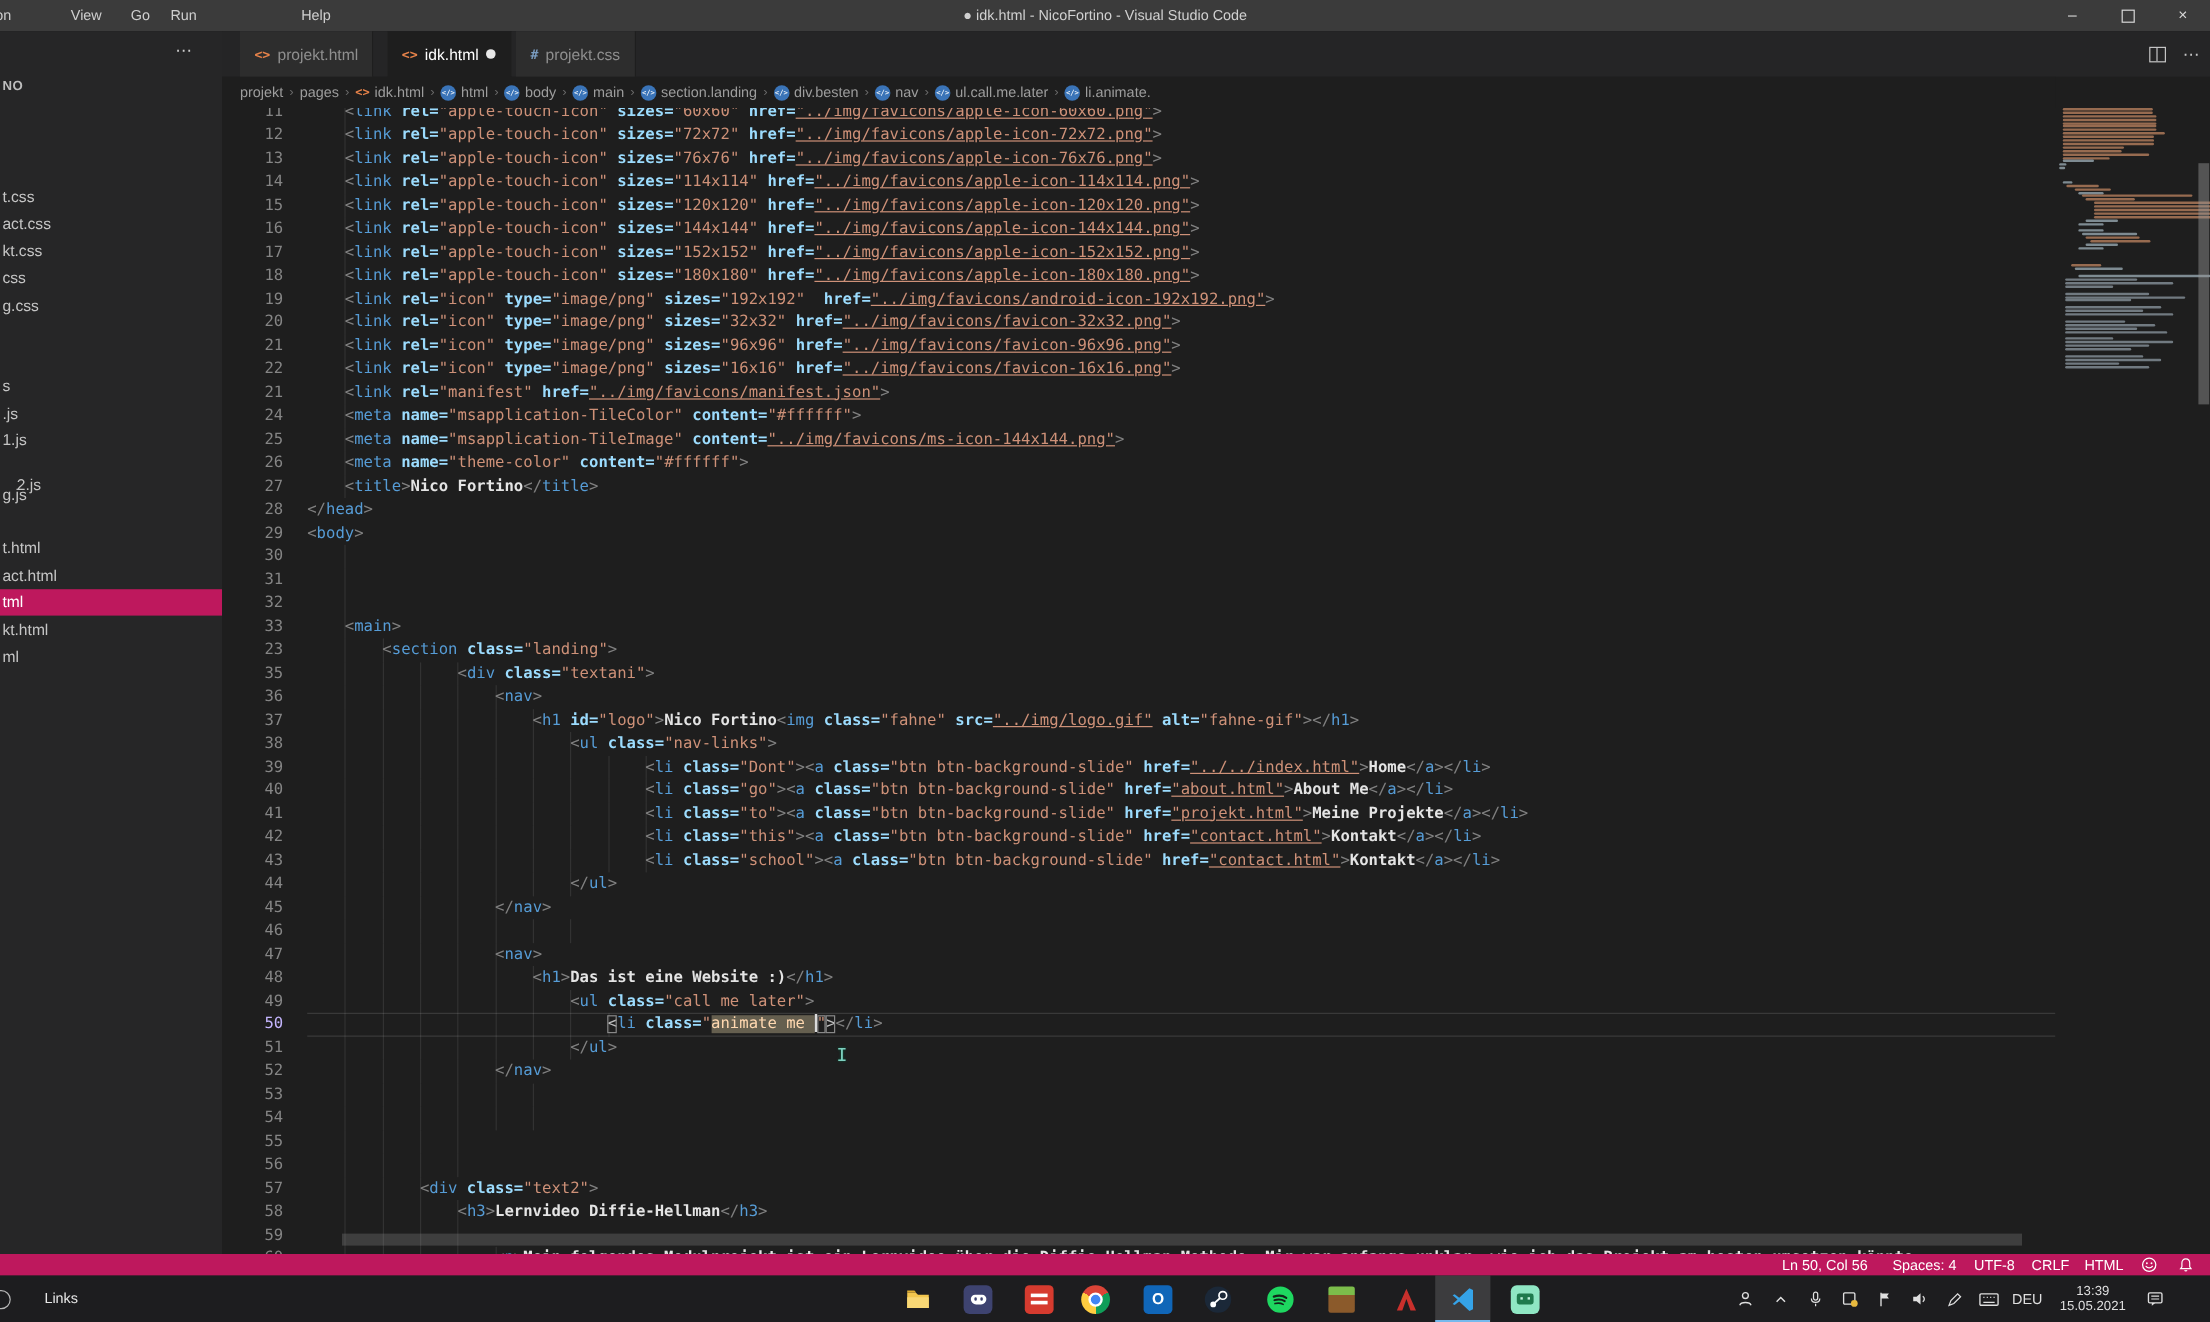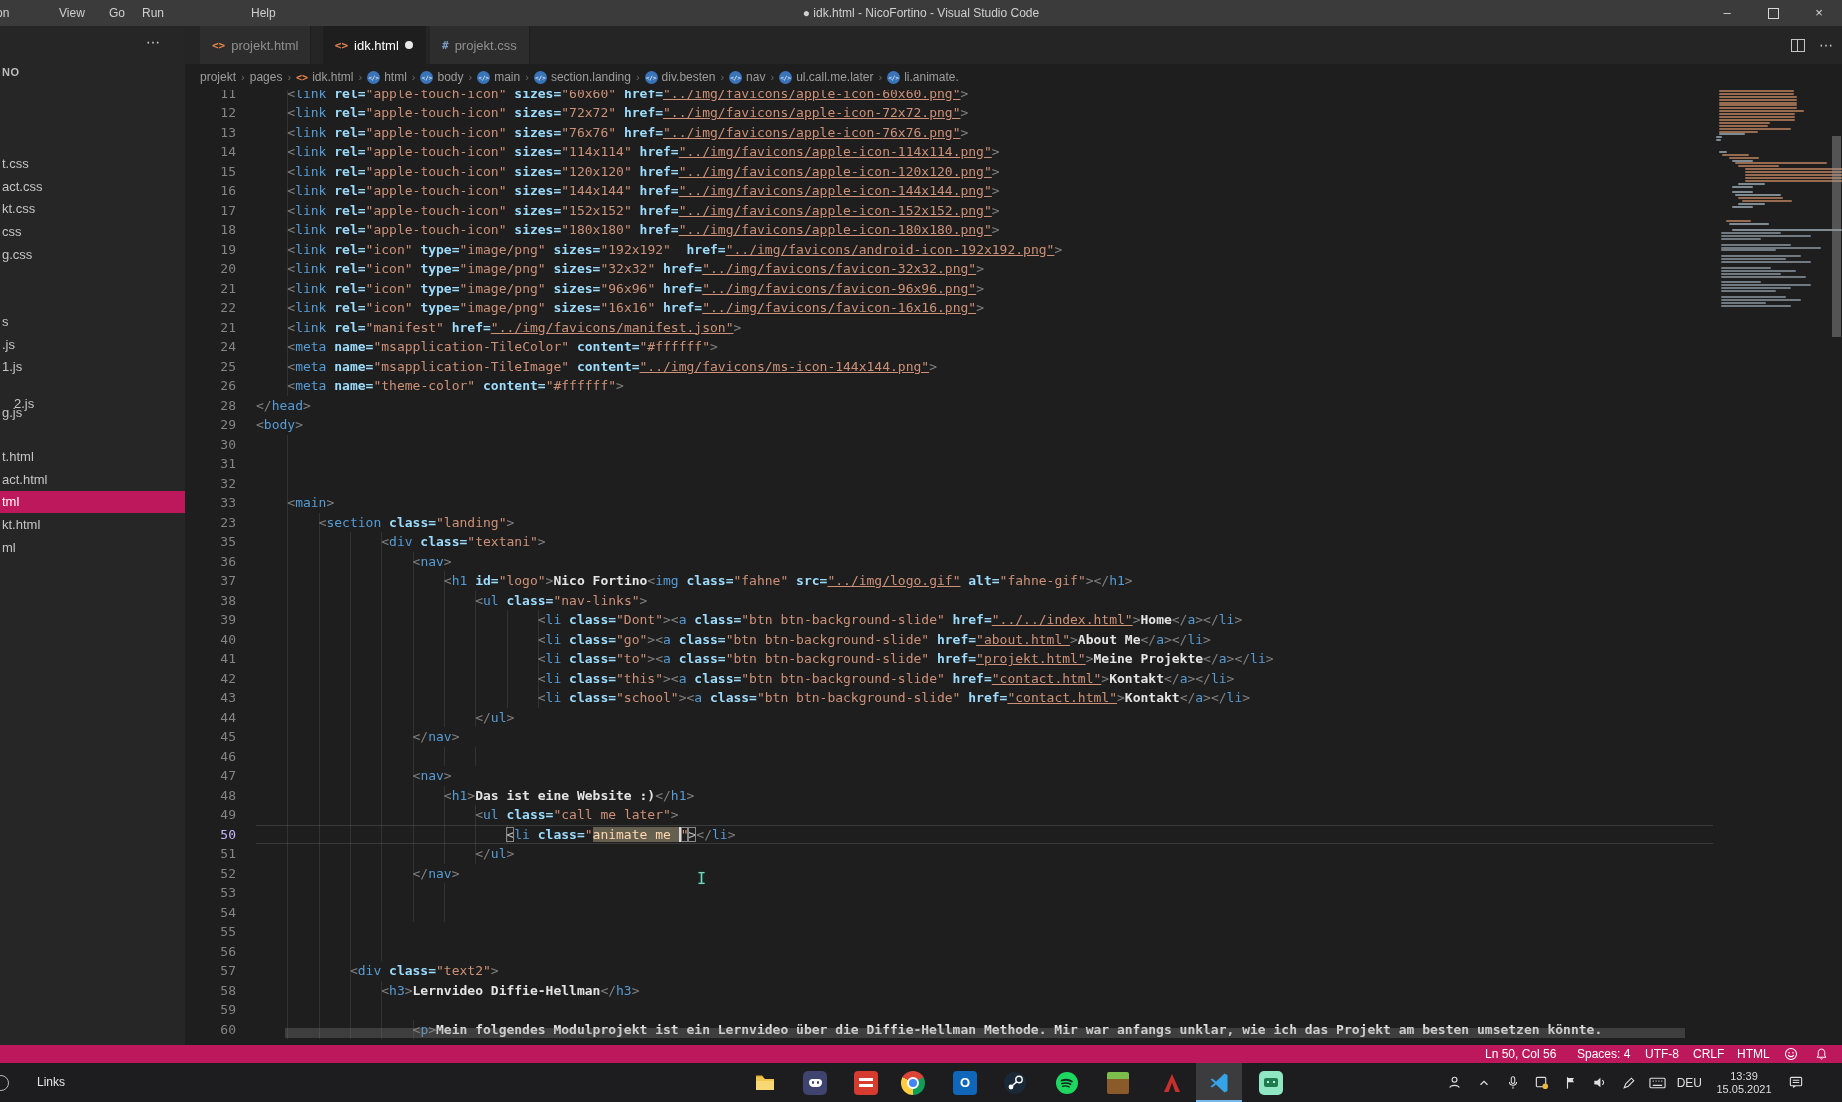--- a/index.html
+++ b/index.html
@@ -208,20 +208,21 @@
           <div class="ln-row"><span class="gutter">17</span><span class="guide" style="left: 102.32px;"></span><span class="code"><span>    </span><span class="p">&lt;</span><span class="t">link</span><span class="a"> rel=</span><span class="s">"apple-touch-icon"</span><span class="a"> sizes=</span><span class="s">"152x152"</span><span class="a"> href=</span><span class="u">"../img/favicons/apple-icon-152x152.png"</span><span class="p">&gt;</span></span></div>
           <div class="ln-row"><span class="gutter">18</span><span class="guide" style="left: 102.32px;"></span><span class="code"><span>    </span><span class="p">&lt;</span><span class="t">link</span><span class="a"> rel=</span><span class="s">"apple-touch-icon"</span><span class="a"> sizes=</span><span class="s">"180x180"</span><span class="a"> href=</span><span class="u">"../img/favicons/apple-icon-180x180.png"</span><span class="p">&gt;</span></span></div>
           <div class="ln-row"><span class="gutter">19</span><span class="guide" style="left: 102.32px;"></span><span class="code"><span>    </span><span class="p">&lt;</span><span class="t">link</span><span class="a"> rel=</span><span class="s">"icon"</span><span class="a"> type=</span><span class="s">"image/png"</span><span class="a"> sizes=</span><span class="s">"192x192"</span><span class="a">  href=</span><span class="u">"../img/favicons/android-icon-192x192.png"</span><span class="p">&gt;</span></span></div>
           <div class="ln-row"><span class="gutter">20</span><span class="guide" style="left: 102.32px;"></span><span class="code"><span>    </span><span class="p">&lt;</span><span class="t">link</span><span class="a"> rel=</span><span class="s">"icon"</span><span class="a"> type=</span><span class="s">"image/png"</span><span class="a"> sizes=</span><span class="s">"32x32"</span><span class="a"> href=</span><span class="u">"../img/favicons/favicon-32x32.png"</span><span class="p">&gt;</span></span></div>
           <div class="ln-row"><span class="gutter">21</span><span class="guide" style="left: 102.32px;"></span><span class="code"><span>    </span><span class="p">&lt;</span><span class="t">link</span><span class="a"> rel=</span><span class="s">"icon"</span><span class="a"> type=</span><span class="s">"image/png"</span><span class="a"> sizes=</span><span class="s">"96x96"</span><span class="a"> href=</span><span class="u">"../img/favicons/favicon-96x96.png"</span><span class="p">&gt;</span></span></div>
           <div class="ln-row"><span class="gutter">22</span><span class="guide" style="left: 102.32px;"></span><span class="code"><span>    </span><span class="p">&lt;</span><span class="t">link</span><span class="a"> rel=</span><span class="s">"icon"</span><span class="a"> type=</span><span class="s">"image/png"</span><span class="a"> sizes=</span><span class="s">"16x16"</span><span class="a"> href=</span><span class="u">"../img/favicons/favicon-16x16.png"</span><span class="p">&gt;</span></span></div>
           <div class="ln-row"><span class="gutter">21</span><span class="guide" style="left: 102.32px;"></span><span class="code"><span>    </span><span class="p">&lt;</span><span class="t">link</span><span class="a"> rel=</span><span class="s">"manifest"</span><span class="a"> href=</span><span class="u">"../img/favicons/manifest.json"</span><span class="p">&gt;</span></span></div>
           <div class="ln-row"><span class="gutter">24</span><span class="guide" style="left: 102.32px;"></span><span class="code"><span>    </span><span class="p">&lt;</span><span class="t">meta</span><span class="a"> name=</span><span class="s">"msapplication-TileColor"</span><span class="a"> content=</span><span class="s">"#ffffff"</span><span class="p">&gt;</span></span></div>
           <div class="ln-row"><span class="gutter">25</span><span class="guide" style="left: 102.32px;"></span><span class="code"><span>    </span><span class="p">&lt;</span><span class="t">meta</span><span class="a"> name=</span><span class="s">"msapplication-TileImage"</span><span class="a"> content=</span><span class="u">"../img/favicons/ms-icon-144x144.png"</span><span class="p">&gt;</span></span></div>
           <div class="ln-row"><span class="gutter">26</span><span class="guide" style="left: 102.32px;"></span><span class="code"><span>    </span><span class="p">&lt;</span><span class="t">meta</span><span class="a"> name=</span><span class="s">"theme-color"</span><span class="a"> content=</span><span class="s">"#ffffff"</span><span class="p">&gt;</span></span></div>
+          <div class="ln-row"><span class="gutter">27</span><span class="guide" style="left: 102.32px;"></span><span class="code"><span>    </span><span class="p">&lt;</span><span class="t">title</span><span class="p">&gt;</span><span class="x">Nico Fortino</span><span class="p">&lt;/</span><span class="t">title</span><span class="p">&gt;</span></span></div>
           <div class="ln-row"><span class="gutter">28</span><span class="code"><span></span><span class="p">&lt;/</span><span class="t">head</span><span class="p">&gt;</span></span></div>
           <div class="ln-row"><span class="gutter">29</span><span class="code"><span></span><span class="p">&lt;</span><span class="t">body</span><span class="p">&gt;</span></span></div>
           <div class="ln-row"><span class="gutter">30</span><span class="guide" style="left: 102.32px;"></span><span class="code"><span>    </span></span></div>
           <div class="ln-row"><span class="gutter">31</span><span class="guide" style="left: 102.32px;"></span><span class="code"><span>    </span></span></div>
           <div class="ln-row"><span class="gutter">32</span><span class="guide" style="left: 102.32px;"></span><span class="code"><span>    </span></span></div>
           <div class="ln-row"><span class="gutter">33</span><span class="guide" style="left: 102.32px;"></span><span class="code"><span>    </span><span class="p">&lt;</span><span class="t">main</span><span class="p">&gt;</span></span></div>
           <div class="ln-row"><span class="gutter">23</span><span class="guide" style="left: 102.32px;"></span><span class="guide" style="left: 133.64px;"></span><span class="code"><span>        </span><span class="p">&lt;</span><span class="t">section</span><span class="a"> class=</span><span class="s">"landing"</span><span class="p">&gt;</span></span></div>
           <div class="ln-row"><span class="gutter">35</span><span class="guide" style="left: 102.32px;"></span><span class="guide" style="left: 133.64px;"></span><span class="guide" style="left: 164.96px;"></span><span class="guide" style="left: 196.28px;"></span><span class="code"><span>                </span><span class="p">&lt;</span><span class="t">div</span><span class="a"> class=</span><span class="s">"textani"</span><span class="p">&gt;</span></span></div>
           <div class="ln-row"><span class="gutter">36</span><span class="guide" style="left: 102.32px;"></span><span class="guide" style="left: 133.64px;"></span><span class="guide" style="left: 164.96px;"></span><span class="guide" style="left: 196.28px;"></span><span class="guide" style="left: 227.6px;"></span><span class="code"><span>                    </span><span class="p">&lt;</span><span class="t">nav</span><span class="p">&gt;</span></span></div>
           <div class="ln-row"><span class="gutter">37</span><span class="guide" style="left: 102.32px;"></span><span class="guide" style="left: 133.64px;"></span><span class="guide" style="left: 164.96px;"></span><span class="guide" style="left: 196.28px;"></span><span class="guide" style="left: 227.6px;"></span><span class="guide" style="left: 258.92px;"></span><span class="code"><span>                        </span><span class="p">&lt;</span><span class="t">h1</span><span class="a"> id=</span><span class="s">"logo"</span><span class="p">&gt;</span><span class="x">Nico Fortino</span><span class="p">&lt;</span><span class="t">img</span><span class="a"> class=</span><span class="s">"fahne"</span><span class="a"> src=</span><span class="u">"../img/logo.gif"</span><span class="a"> alt=</span><span class="s">"fahne-gif"</span><span class="p">&gt;&lt;/</span><span class="t">h1</span><span class="p">&gt;</span></span></div>

